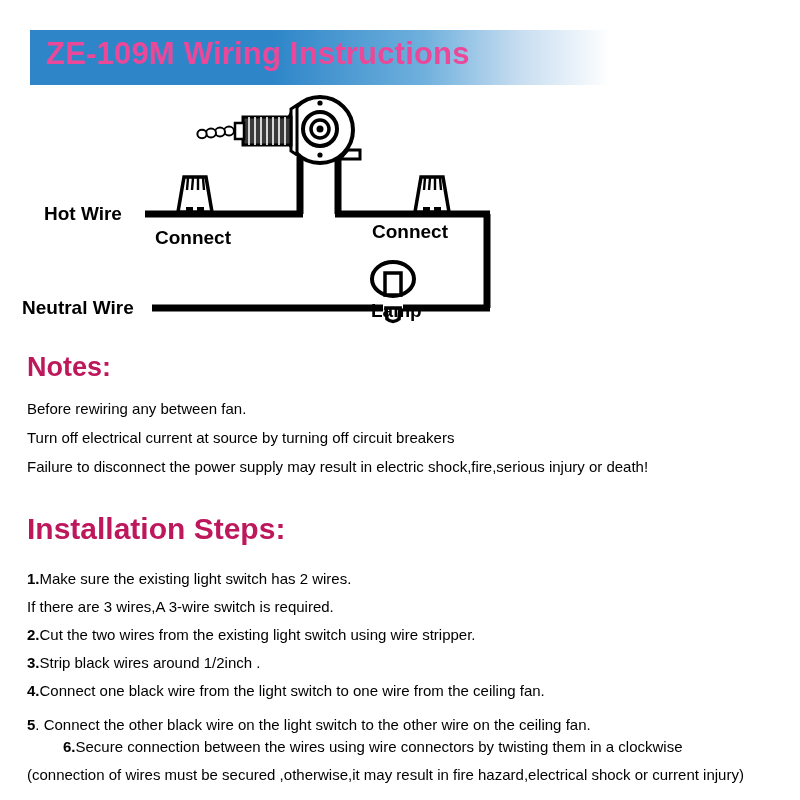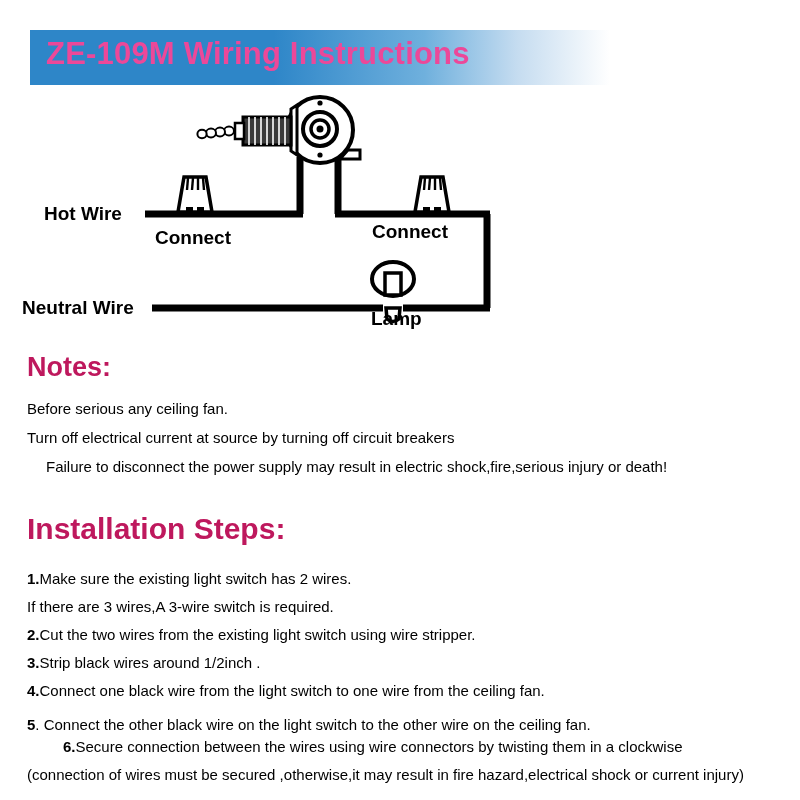--- a/index.html
+++ b/index.html
@@ -50,21 +50,21 @@
     position: absolute;
     font-size: 19px;
     font-weight: bold;
     color: #000000;
     white-space: nowrap;
   }
   #label-hot-wire  { left: 44px;  top: 203px; }
   #label-neutral-wire { left: 22px; top: 297px; }
   #label-connect-left  { left: 155px; top: 227px; }
   #label-connect-right { left: 372px; top: 221px; }
-  #label-lamp { left: 371px; top: 308px; }
+  #label-lamp { left: 371px; top: 300px; }
 
   
   .section-heading {
     position: absolute;
     font-weight: bold;
     color: #be185d;
     white-space: nowrap;
   }
   #notes-heading {
     left: 27px;
@@ -81,21 +81,21 @@
     position: absolute;
     left: 27px;
     font-size: 15px;
     color: #000000;
     white-space: nowrap;
   }
   .body-line .step-num { font-weight: bold; }
 
   #notes-lines .body-line:nth-child(1) { top: 400px; }
   #notes-lines .body-line:nth-child(2) { top: 429px; }
-  #notes-lines .body-line:nth-child(3) { top: 458px; margin-left: 19px; }
+  #notes-lines .body-line:nth-child(3) { top: 458px; }
 
   #steps-lines .body-line:nth-child(1) { top: 570px; }
   #steps-lines .body-line:nth-child(2) { top: 598px; }
   #steps-lines .body-line:nth-child(3) { top: 626px; }
   #steps-lines .body-line:nth-child(4) { top: 654px; }
   #steps-lines .body-line:nth-child(5) { top: 682px; }
   #steps-lines .body-line:nth-child(6) { top: 716px; }
   #steps-lines .body-line:nth-child(7) { top: 738px; margin-left: 36px; }
   #steps-lines .body-line:nth-child(8) { top: 766px; }
 </style>
@@ -203,21 +203,21 @@
 </div>
 
 <div class="diagram-label" id="label-hot-wire">Hot Wire</div>
 <div class="diagram-label" id="label-neutral-wire">Neutral Wire</div>
 <div class="diagram-label" id="label-connect-left">Connect</div>
 <div class="diagram-label" id="label-connect-right">Connect</div>
 <div class="diagram-label" id="label-lamp">Lamp</div>
 
 <div class="section-heading" id="notes-heading">Notes:</div>
 <div id="notes-lines">
-  <div class="body-line">Before serious any ceiling fan.</div>
+  <div class="body-line">Before rewiring any between fan.</div>
   <div class="body-line">Turn off electrical current at source by turning off circuit breakers</div>
   <div class="body-line">Failure to disconnect the power supply may result in electric shock,fire,serious injury or death!</div>
 </div>
 
 <div class="section-heading" id="steps-heading">Installation Steps:</div>
 <div id="steps-lines">
   <div class="body-line">
     <span class="step-num">1.</span><span>Make sure the existing light switch has 2 wires.</span>
   </div>
   <div class="body-line">

